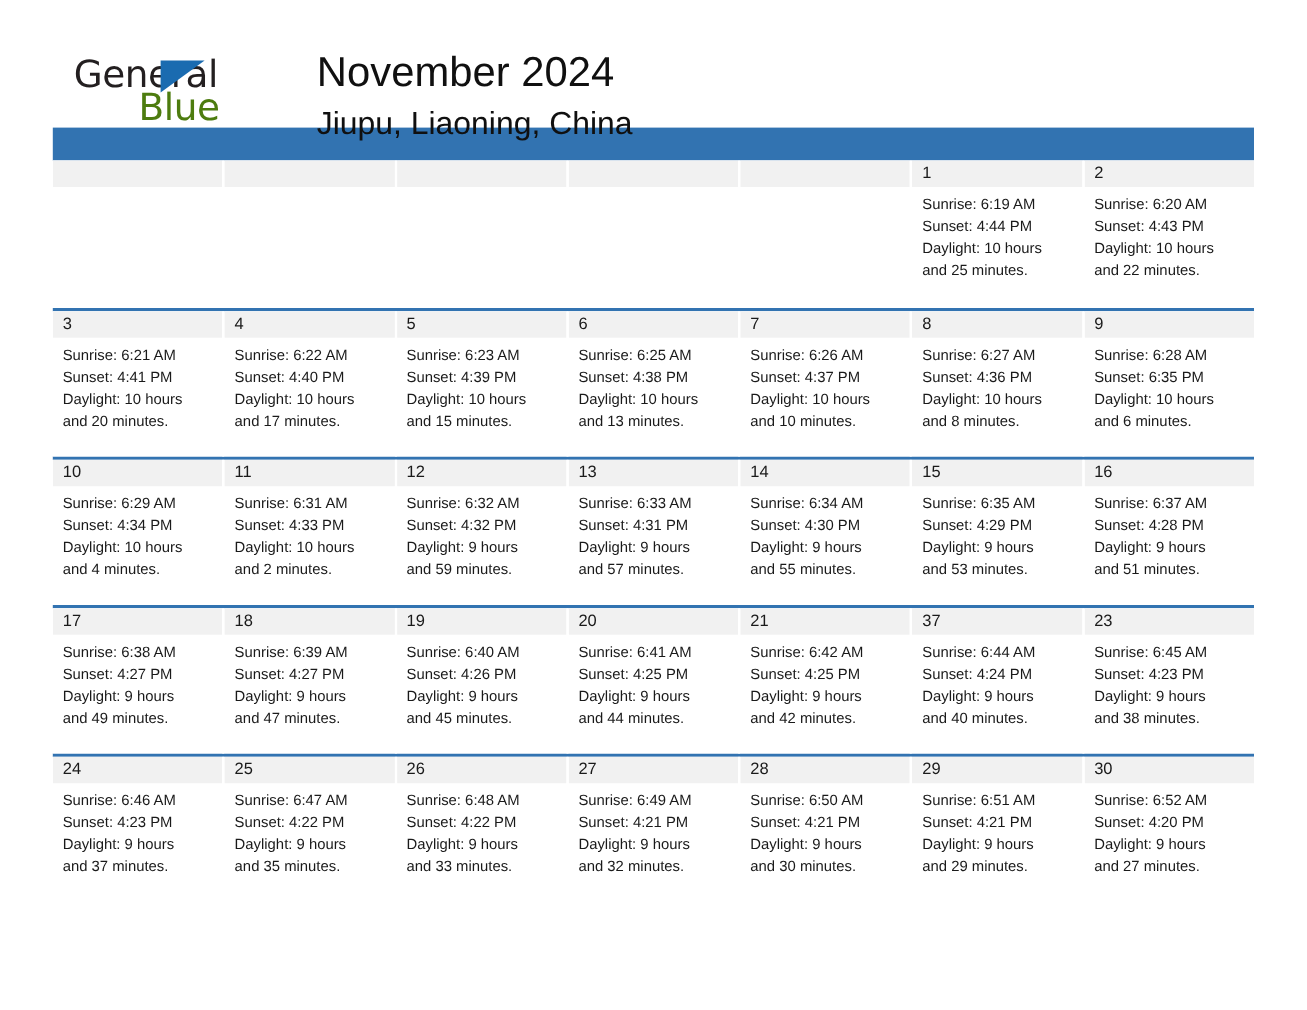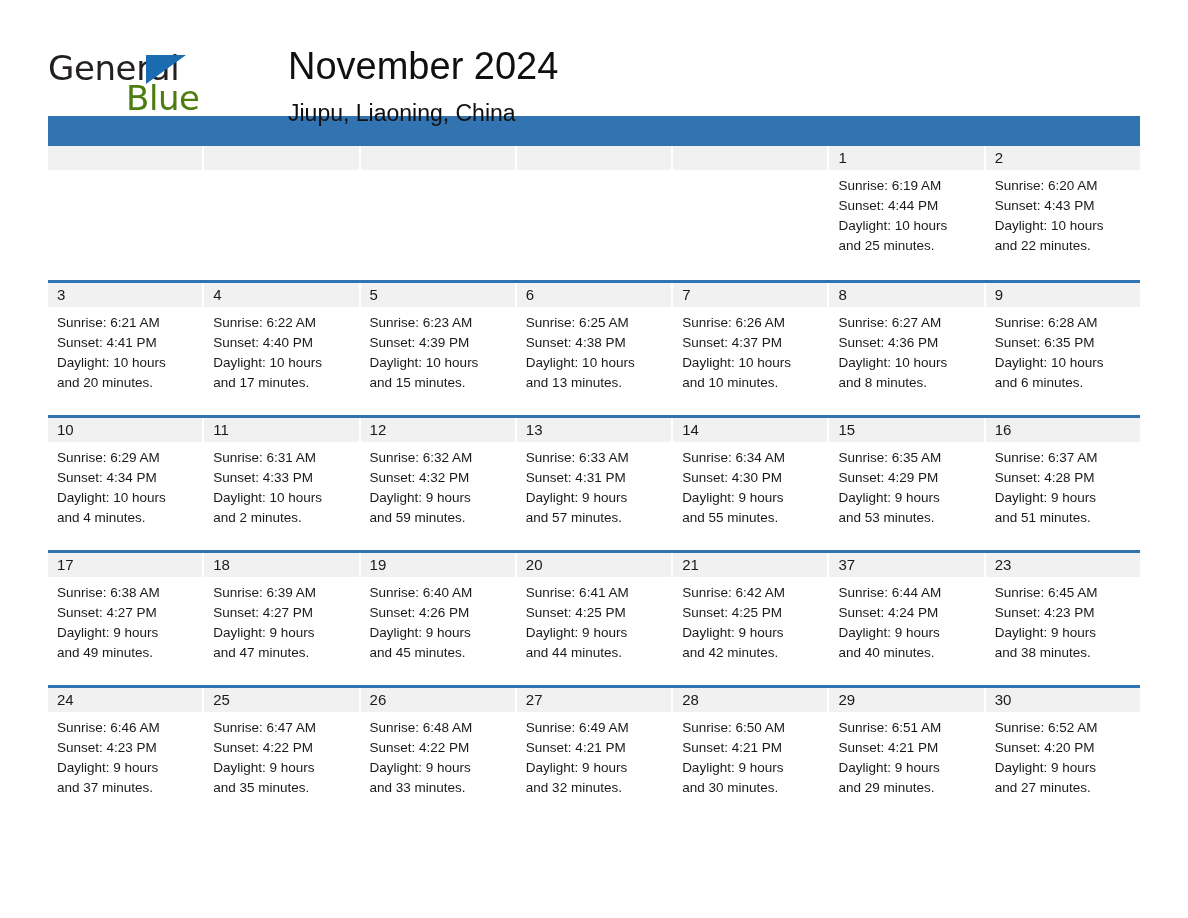--- a/index.html
+++ b/index.html
@@ -33,21 +33,21 @@
     justify-content: space-between;
   }
   .brand {
     position: relative;
     width: 240px;
     height: 68px;
     flex: 0 0 auto;
   }
   .brand-general {
     position: absolute;
-    left: 0;
+    left: 19px;
     top: 7px;
     font-size: 34px;
     line-height: 34px;
     letter-spacing: -0.4px;
     color: #231f20;
     font-family: "DejaVu Sans", sans-serif;
     font-weight: 400;
   }
   .brand-triangle {
     position: absolute;
@@ -78,21 +78,21 @@
   .month-title {
     font-size: 38px;
     line-height: 44px;
     font-weight: 400;
     color: #101010;
     letter-spacing: 0px;
     white-space: nowrap;
   }
   .location-title {
     margin-top: 12px;
-    font-size: 23px;
+    font-size: 29px;
     line-height: 27px;
     font-weight: 400;
     color: #101010;
     white-space: nowrap;
   }
 
   
   .calendar {
     margin: 4px 48px 0 48px;
     width: 1092px;

